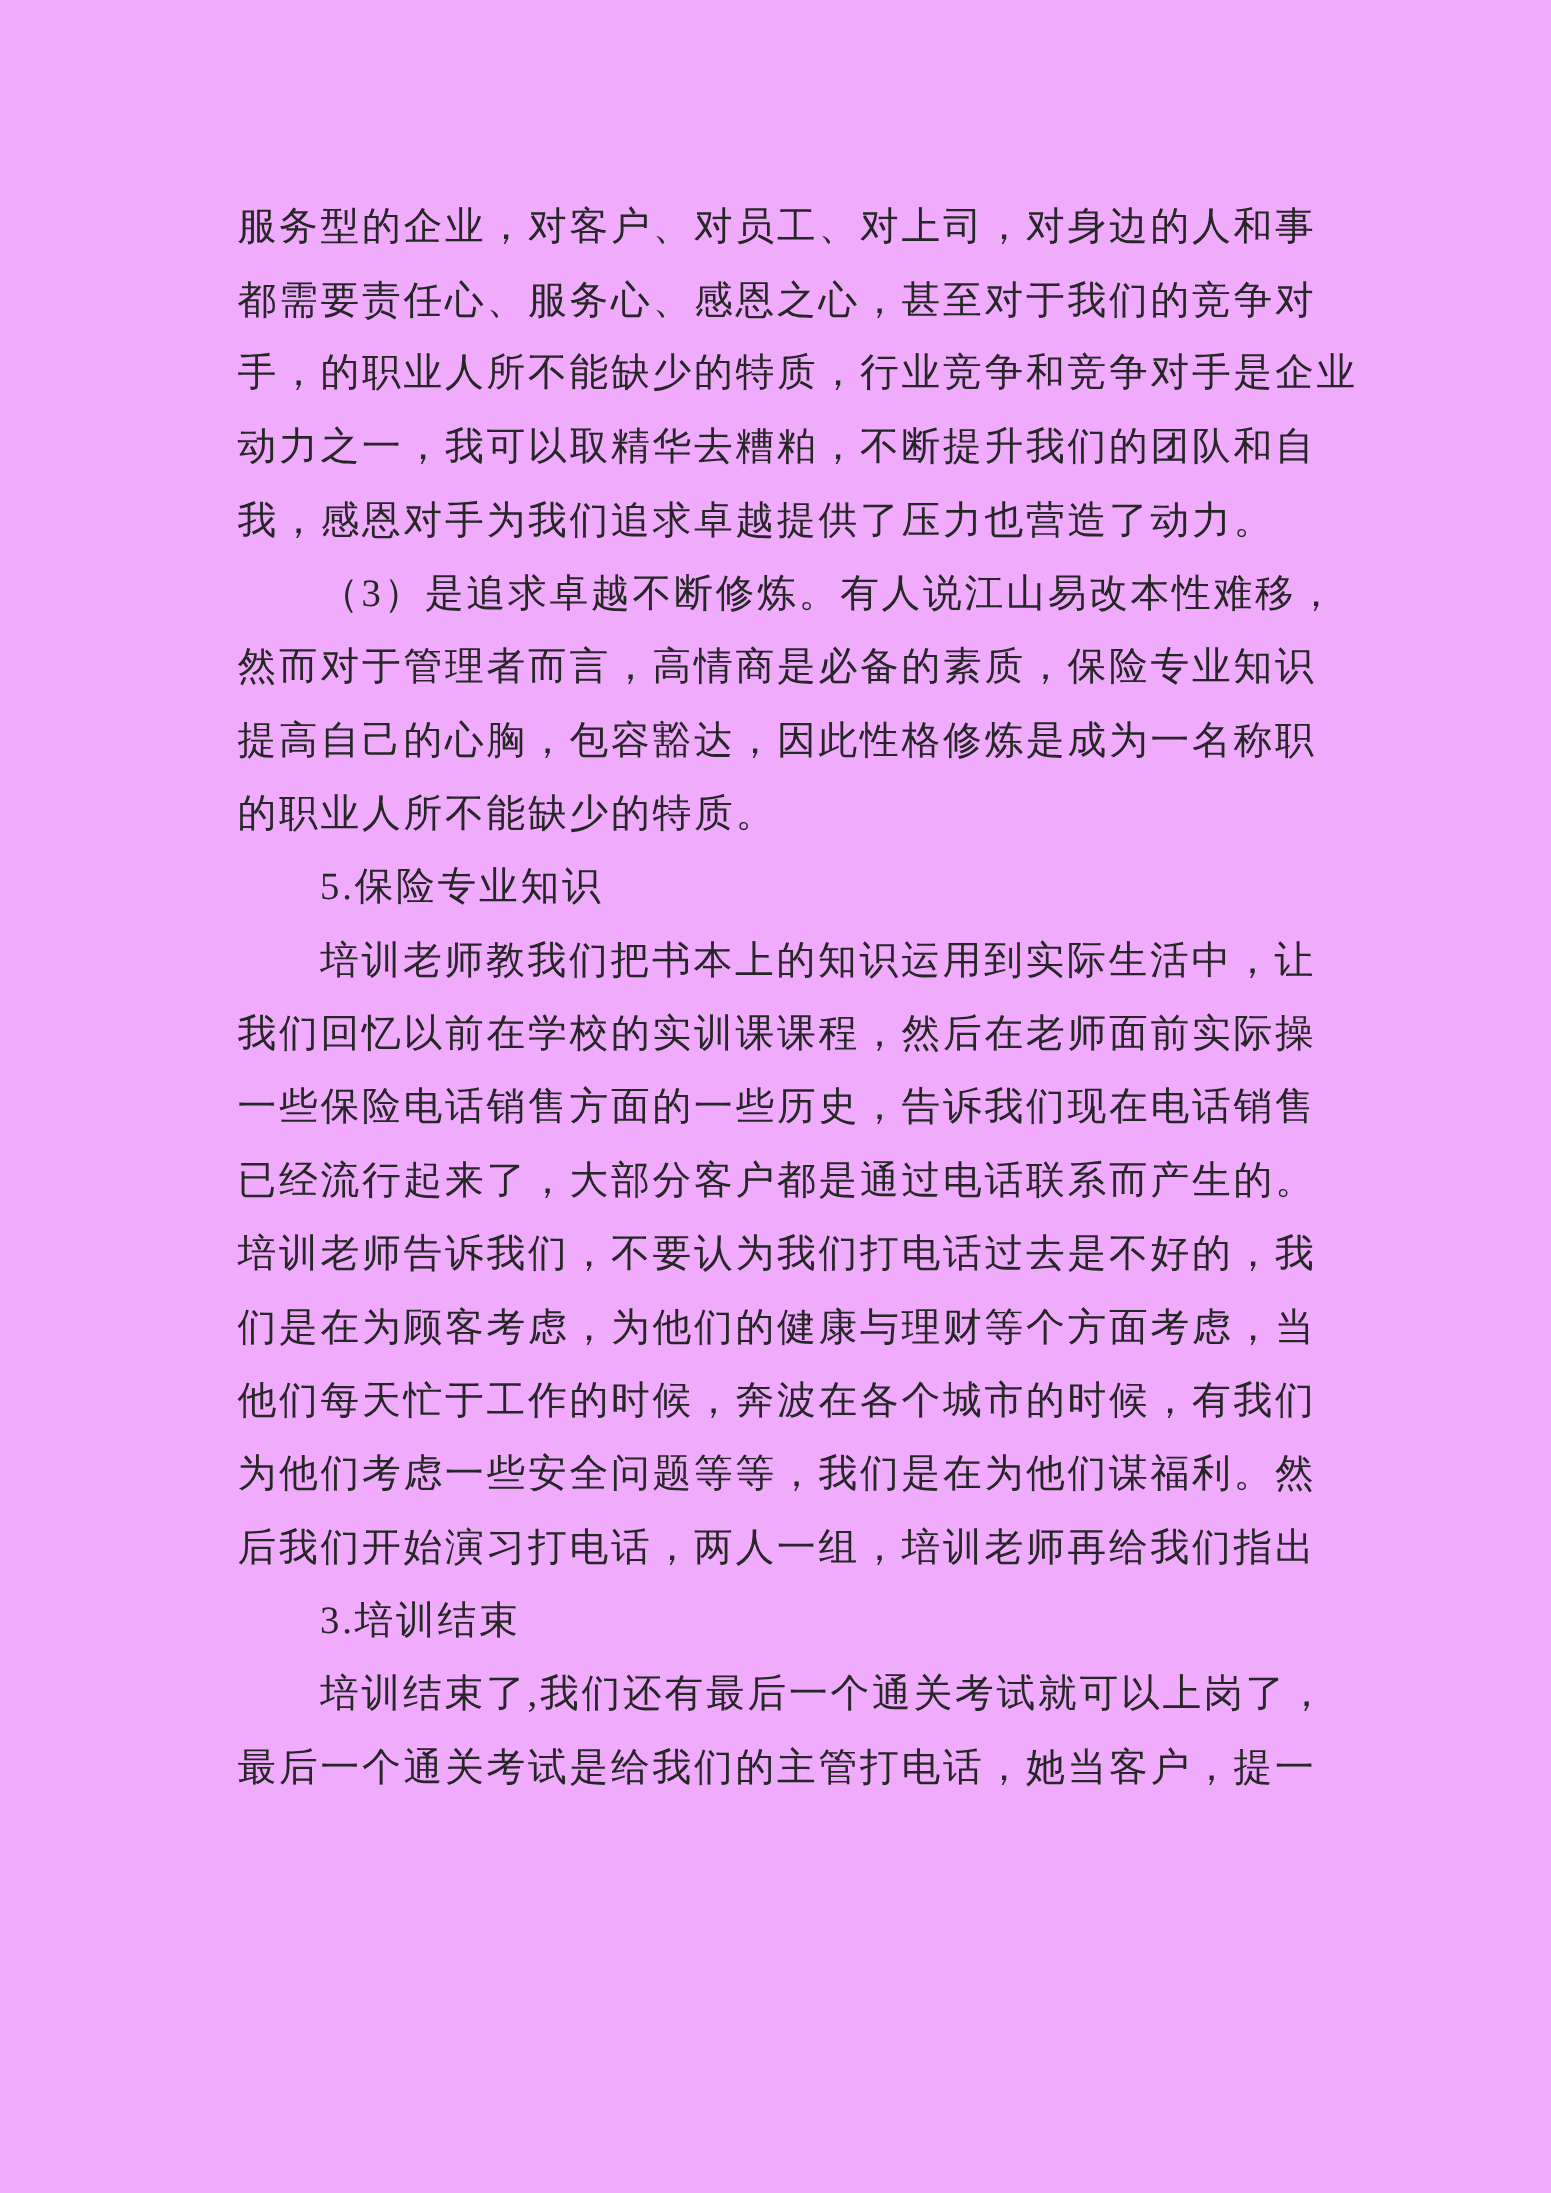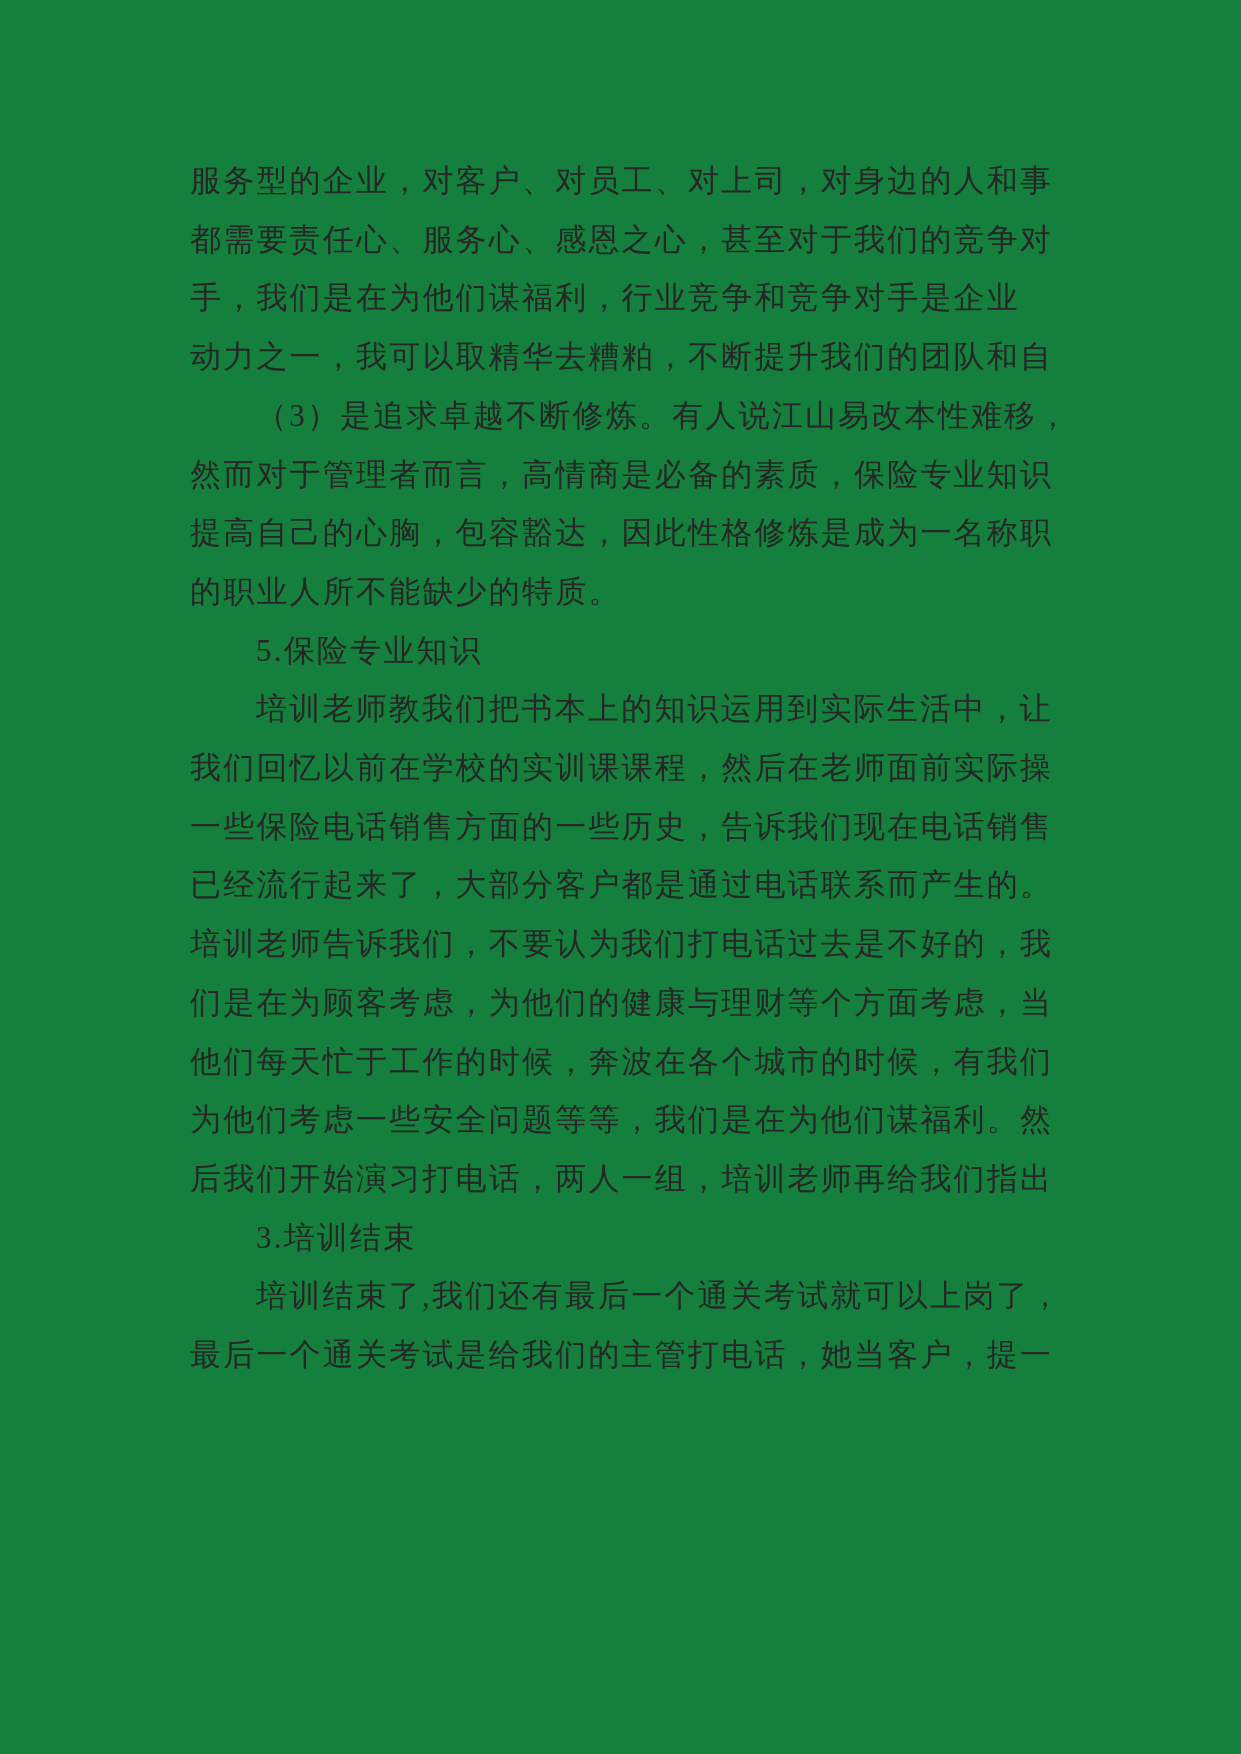--- a/index.html
+++ b/index.html
@@ -29,26 +29,27 @@
     white-space: nowrap;
     font-weight: 400;
   }
   .line.indent {
     text-indent: 66px;
   }
 </style>
 </head>
 <body>
 
-<div class="page" style="background: #15803d;">
+<div class="page" style="background: #f0abfc;">
   <div class="doc-body" style="color: rgb(38, 38, 38);">
       <div class="line">服务型的企业，对客户、对员工、对上司，对身边的人和事</div>
       <div class="line">都需要责任心、服务心、感恩之心，甚至对于我们的竞争对</div>
-      <div class="line">手，我们是在为他们谋福利，行业竞争和竞争对手是企业</div>
+      <div class="line">手，的职业人所不能缺少的特质，行业竞争和竞争对手是企业</div>
       <div class="line">动力之一，我可以取精华去糟粕，不断提升我们的团队和自</div>
+      <div class="line">我，感恩对手为我们追求卓越提供了压力也营造了动力。</div>
       <div class="line indent">（3）是追求卓越不断修炼。有人说江山易改本性难移，</div>
       <div class="line">然而对于管理者而言，高情商是必备的素质，保险专业知识</div>
       <div class="line">提高自己的心胸，包容豁达，因此性格修炼是成为一名称职</div>
       <div class="line">的职业人所不能缺少的特质。</div>
       <div class="line indent">5.保险专业知识</div>
       <div class="line indent">培训老师教我们把书本上的知识运用到实际生活中，让</div>
       <div class="line">我们回忆以前在学校的实训课课程，然后在老师面前实际操</div>
       <div class="line">一些保险电话销售方面的一些历史，告诉我们现在电话销售</div>
       <div class="line">已经流行起来了，大部分客户都是通过电话联系而产生的。</div>
       <div class="line">培训老师告诉我们，不要认为我们打电话过去是不好的，我</div>

